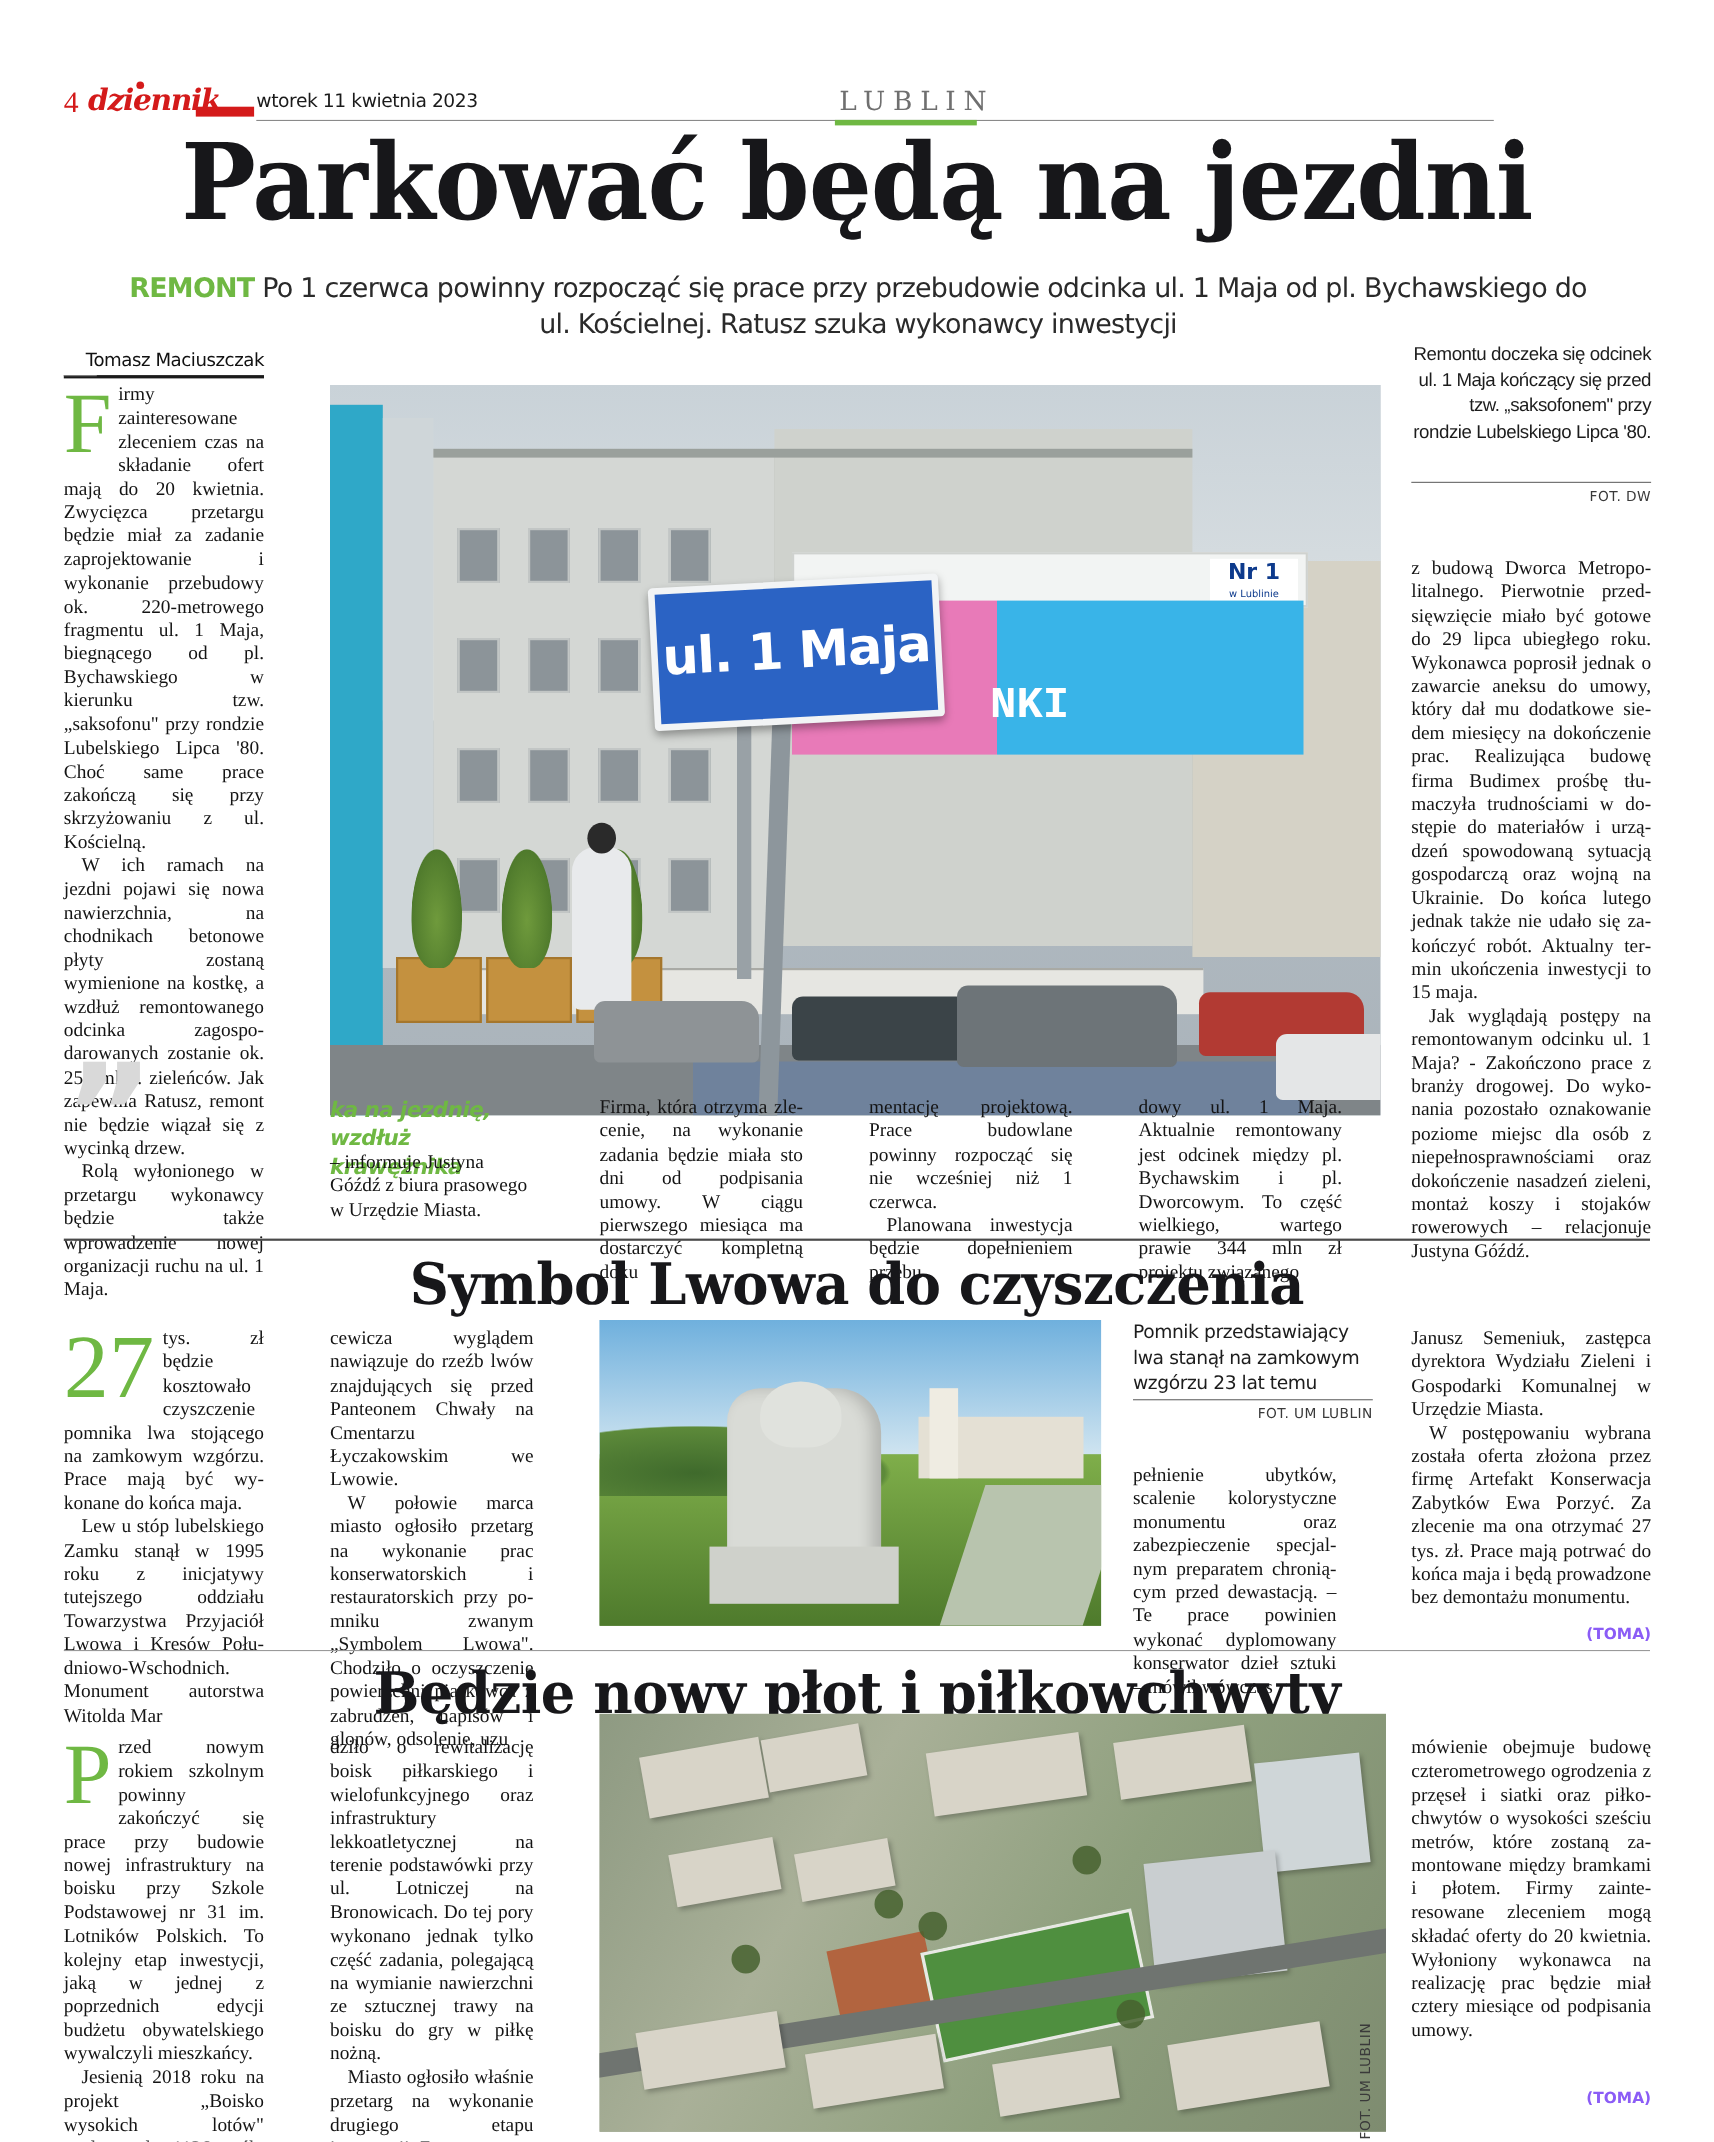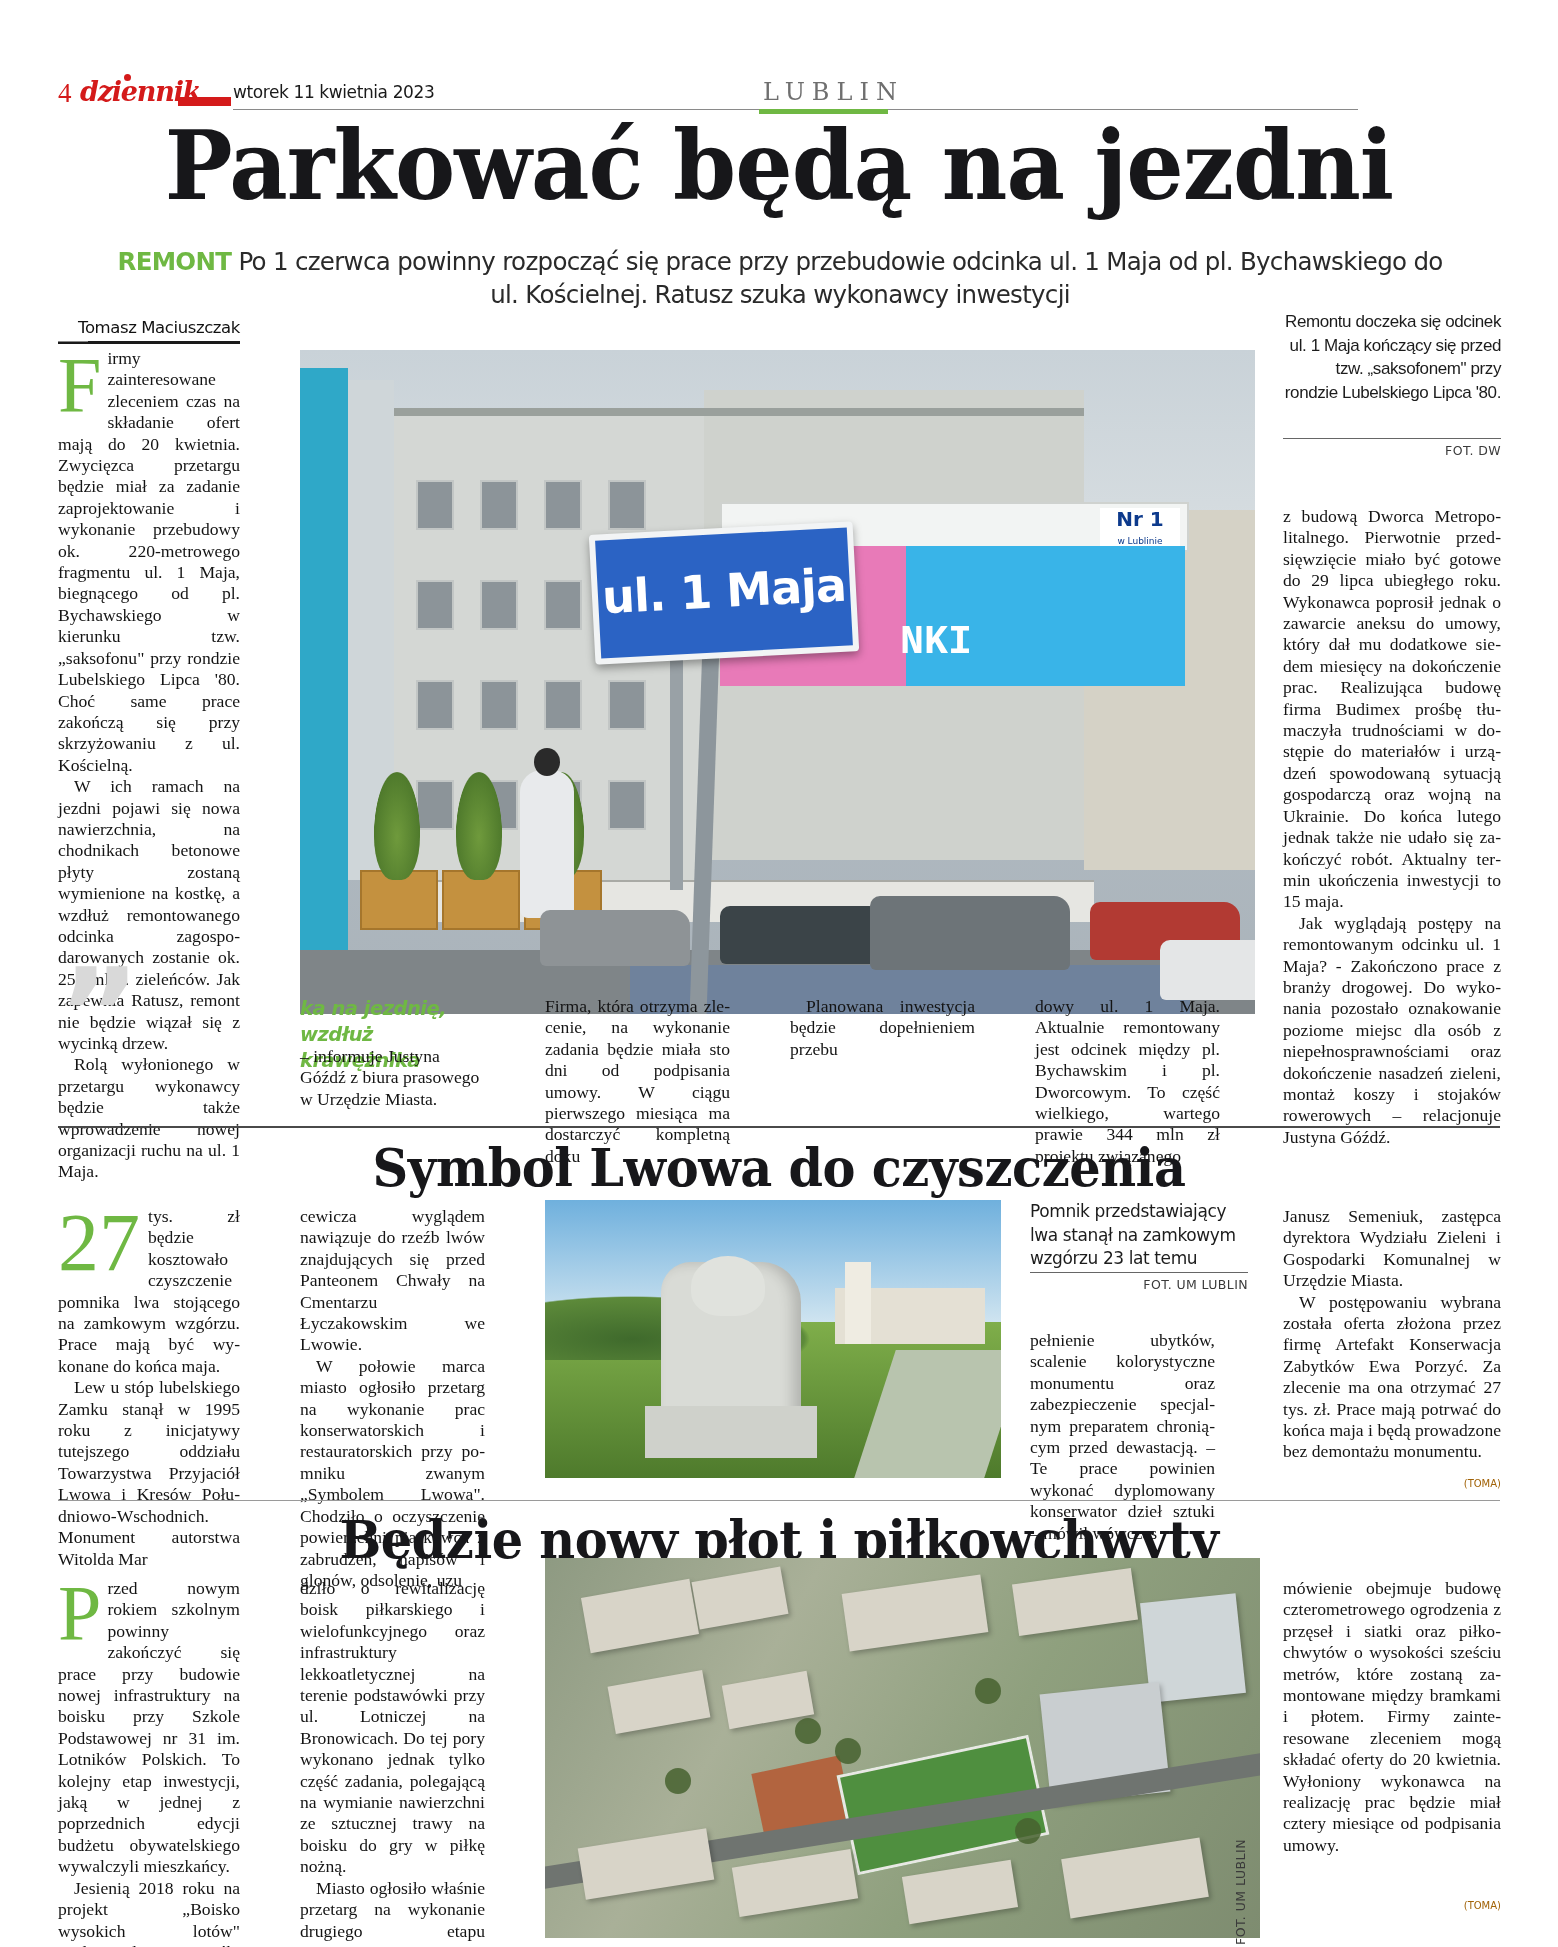--- a/index.html
+++ b/index.html
@@ -384,23 +384,23 @@
     font-size: 12.5px;
     color: #3a3a3a;
     letter-spacing: .5px;
     transform: rotate(-90deg);
     transform-origin: left bottom;
     white-space: nowrap;
   }
   .toma {
     position: absolute;
     font-family: "DejaVu Sans", sans-serif;
-    font-weight: normal;
-    font-size: 10px;
-    color: #a16207;
+    font-weight: bold;
+    font-size: 14px;
+    color: #8b5cf6;
   }
 </style>
 </head>
 <body>
 
 <div class="page">
 
   <div class="masthead">
     <div class="mh-pageno">4</div>
     <div class="mh-logo">
@@ -496,20 +496,21 @@
     <div class="ph1-car" style="left:860px;top:590px;width:110px;height:60px;background:#e4e6e7"></div>
   </div>
 
   <div class="photo1-caption-green">ka na jezdnię, wzdłuż krawężnika</div>
   <div class="photo1-caption-black">– informuje Justyna Góźdź z biura prasowego w Urzę­dzie Miasta.</div>
 
   <div class="col" id="a1-c2" style="left:545px;top:996px;width:185px;">
     <p class="first">Firma, która otrzyma zle­cenie, na wykonanie zada­nia będzie miała sto dni od podpisania umowy. W ciągu pierwszego miesiąca ma do­starczyć kompletną doku­</p>
   </div>
   <div class="col" id="a1-c3" style="left:790px;top:996px;width:185px;">
+    <p class="first">mentację projektową. Prace budowlane powinny rozpo­cząć się nie wcześniej niż 1 czerwca.</p>
     <p>Planowana inwestycja bę­dzie dopełnieniem przebu­</p>
   </div>
   <div class="col" id="a1-c4" style="left:1035px;top:996px;width:185px;">
     <p class="first">dowy ul. 1 Maja. Aktualnie remontowany jest odcinek między pl. Bychawskim i pl. Dworcowym. To część wiel­kiego, wartego prawie 344 mln zł projektu związanego</p>
   </div>
 
   <div class="cap-right">Remontu doczeka się odcinek ul. 1 Maja kończący się przed tzw. „saksofonem" przy rondzie Lubelskiego Lipca '80.</div>
   <div class="cap-right-rule"></div>
   <div class="fot" style="left:1283px;top:443px;width:218px;">FOT. DW</div>
 

